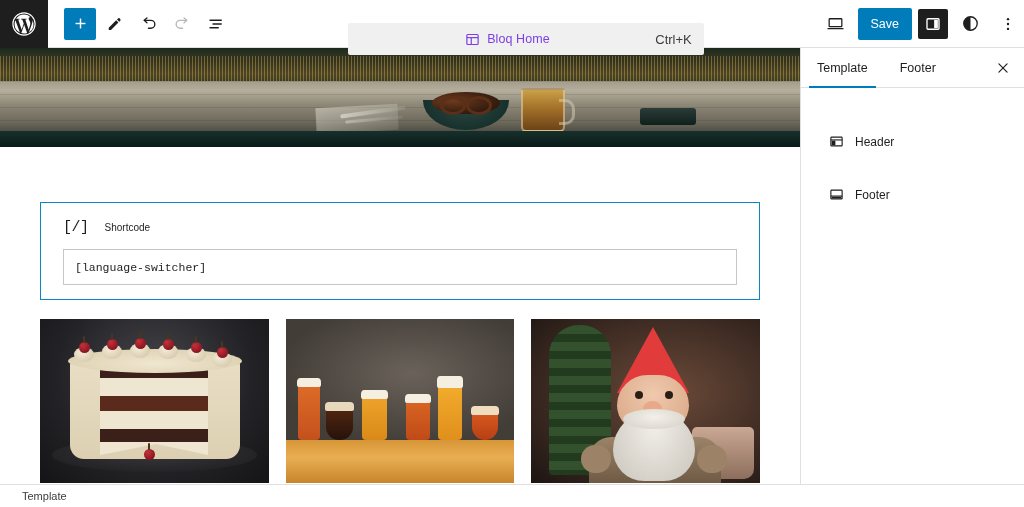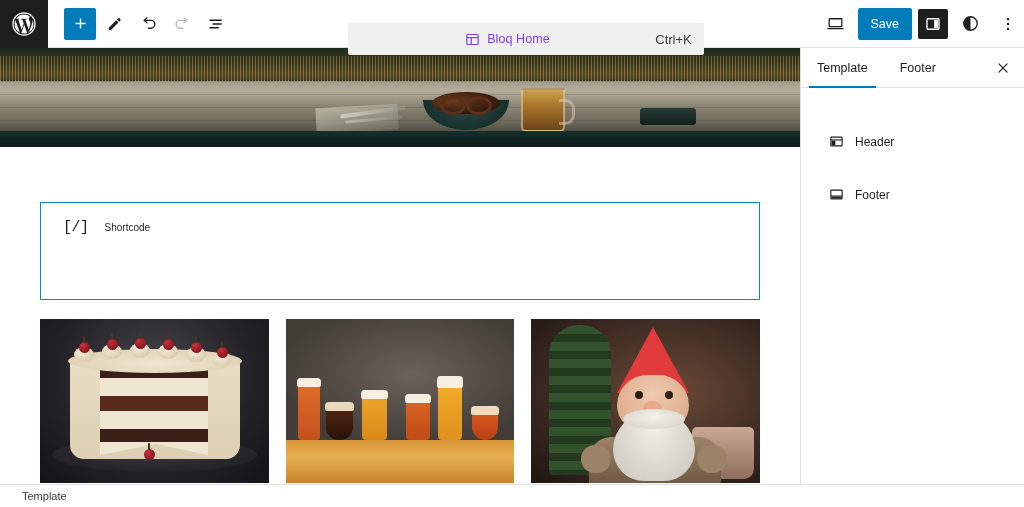--- a/index.html
+++ b/index.html
@@ -375,20 +375,23 @@
         <div class="hero-spec"></div>
         <div class="hero-front"></div>
       </div>
 
       <div class="canvas-body">
 
         <div class="shortcode-block">
           <div class="sc-head">
             <span class="sc-icon">[/]</span>
             <span class="sc-label">Shortcode</span>
+          </div>
+          <div class="sc-field">
+            <span>[language-switcher]</span>
           </div>
         </div>
 
         <div class="gallery">
 
           <div class="g-item">
             <div class="cake-bg"></div>
             <div class="cake-plate"></div>
             <div class="cake-body"></div>
             <div class="cake-cut"></div>

